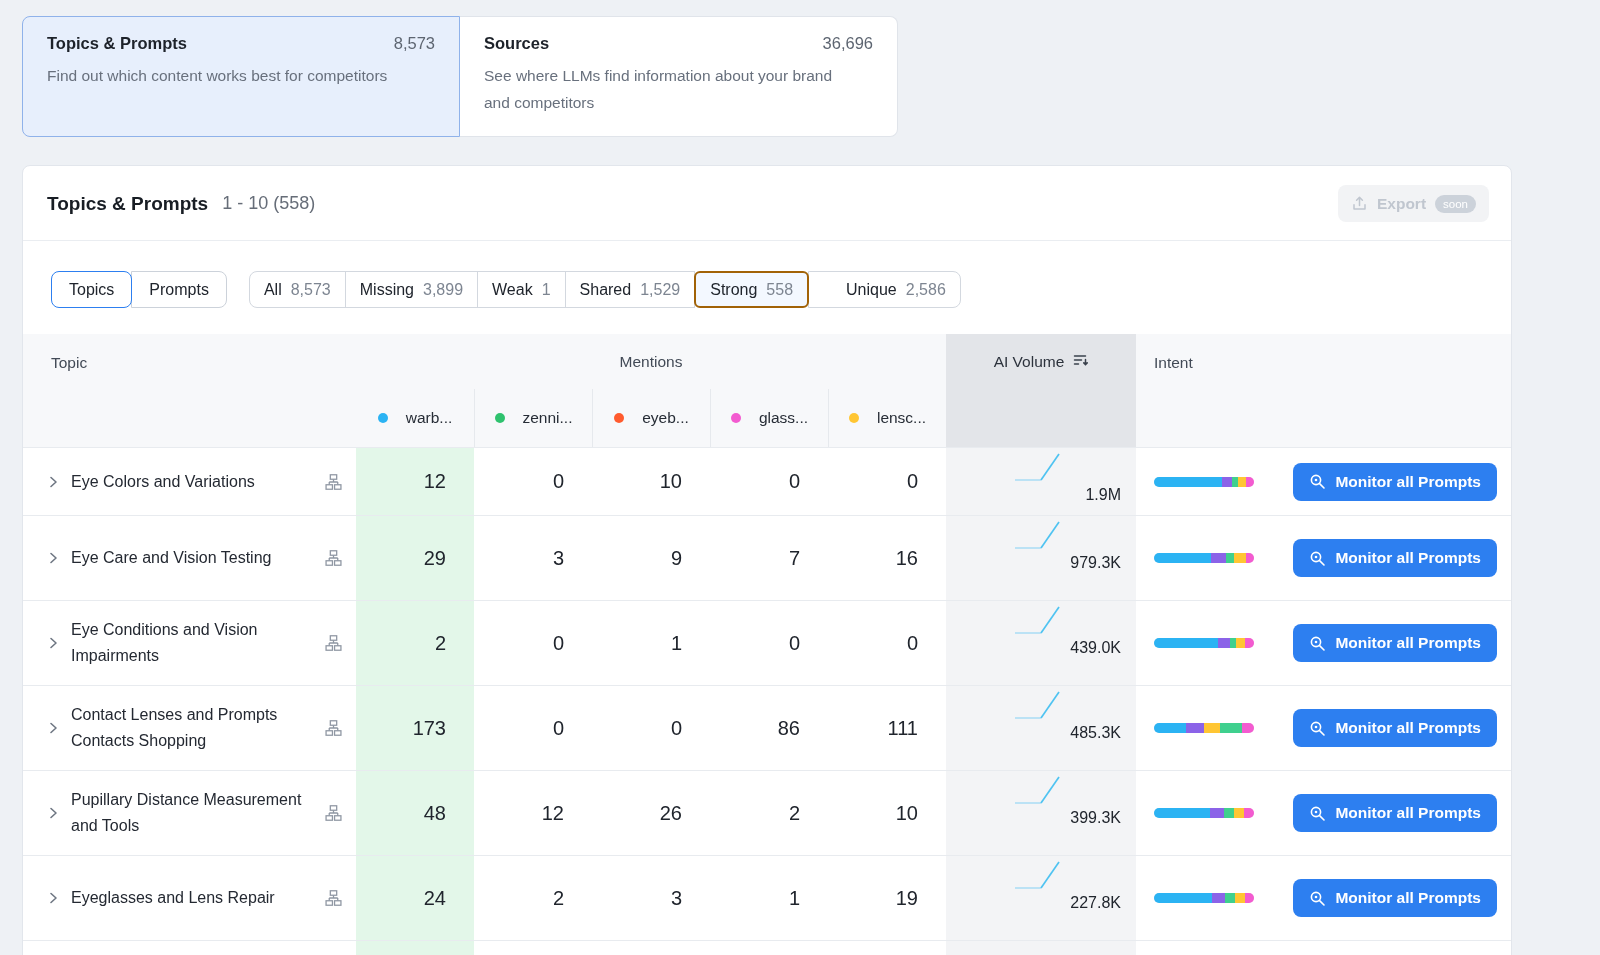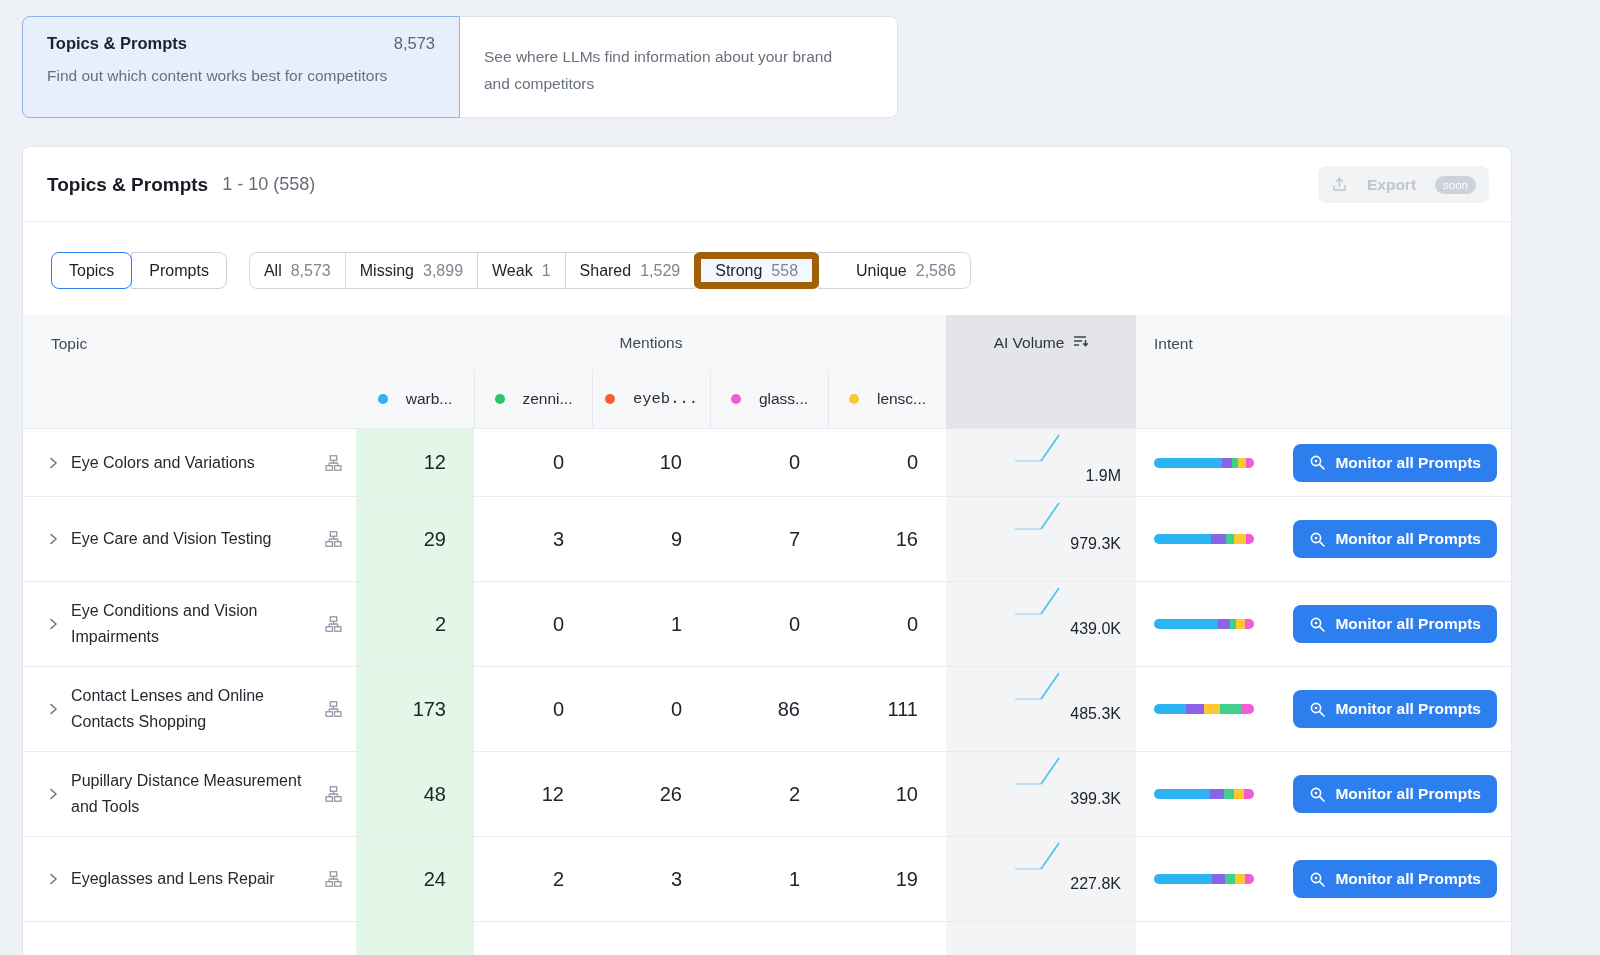--- a/index.html
+++ b/index.html
@@ -30,21 +30,21 @@
     margin:28px 22px 0; width:1490px; background:#fff;
     border:1px solid #e2e6ec; border-radius:8px; height:880px;
   }
   .panel-header {
     display:flex; align-items:center; padding:19px 22px 18px 24px;
     border-bottom:1px solid #eaedf1;
   }
   .panel-title { font-size:19px; font-weight:bold; color:#181d24; }
   .panel-range { margin-left:14px; font-size:18px; color:#666d78; }
   .export-btn {
-    margin-left:auto; display:flex; align-items:center; gap:19px;
+    margin-left:auto; display:flex; align-items:center; gap:9px;
     background:#f2f3f5; border:none; border-radius:8px;
     height:37px; padding:0 13px; cursor:default;
   }
   .export-label { font-size:15.5px; font-weight:bold; color:#c0c6cf; }
   .export-badge {
     background:#ccd2da; color:#fff; font-size:11.5px; font-weight:normal;
     padding:3px 8px; border-radius:9px;
   }
 
   
@@ -59,21 +59,21 @@
   }
   .toggle-btn.inactive { border-radius:0 8px 8px 0; margin-left:-1px;text-align:right; }
   .seg-btn {
     display:flex; align-items:center; gap:9px;
     background:#fff; border:1px solid #d3d8df; font-size:16px; color:#20252d;
     padding:0 14px; height:37px; margin-left:-1px; cursor:pointer; font-family:inherit;
   }
   .seg-btn:first-child { border-radius:8px 0 0 8px; margin-left:0; }
   .seg-btn:last-child { border-radius:0 8px 8px 0;padding-left:37px; }
   .seg-btn.active {
-    border:7px solid #a16207; background:#f3f8ff; border-radius:6px;
+    border:2px solid #a16207; background:#f3f8ff; border-radius:6px;
     position:relative; z-index:1;
   }
   .seg-count { color:#7d8591; }
 
   
   .gridcols {
     display:grid;
     grid-template-columns:333px 118px 118px 118px 118px 118px 190px minmax(0,1fr);
   }
   .thead {
@@ -88,21 +88,21 @@
     display:flex; justify-content:center; align-items:flex-start;
     padding-top:19px; gap:9px; cursor:pointer;
   }
   .h-aivol .h-label { color:#2c323c; }
   .h-intent  { grid-area:1/8/3/9; padding:20px 0 0 18px; }
   .h-comp {
     grid-row:2; display:flex; align-items:center; justify-content:center; gap:18px;
     font-size:15.5px; color:#272d36; border-left:1px solid #e6e9ed;
   }
   .h-comp.c1 { grid-column:2; border-left:none; }
-  .h-comp.c2 { grid-column:3; } .h-comp.c3 { grid-column:4;font-family:Liberation Mono, monospace; }
+  .h-comp.c2 { grid-column:3; } .h-comp.c3 { grid-column:4; }
   .h-comp.c4 { grid-column:5; } .h-comp.c5 { grid-column:6; }
   .comp-dot { width:10px; height:10px; border-radius:50%; flex:none; background:#999; }
 
   .tbody .row { border-top:1px solid #e8ebef; min-height:85px; background:#fff; }
   .tbody .row:nth-child(1) { min-height:68px; }
   .cell-topic {
     grid-column:1; position:relative; display:flex; align-items:center;
     padding:12px 48px 12px 22px; gap:10px;
   }
   .chevron { flex:none; display:flex; cursor:pointer; }
@@ -135,20 +135,24 @@
 
 <div class="top-tabs">
   <div class="tab-card first selected">
     <div class="tab-card-top">
       <span class="tab-title">Topics &amp; Prompts</span>
       <span class="tab-count">8,573</span>
     </div>
     <div class="tab-desc">Find out which content works best for competitors</div>
   </div>
   <div class="tab-card last">
+    <div class="tab-card-top">
+      <span class="tab-title">Sources</span>
+      <span class="tab-count">36,696</span>
+    </div>
     <div class="tab-desc">See where LLMs find information about your brand and competitors</div>
   </div>
 </div>
 
 <div class="panel">
 
   <div class="panel-header">
     <span class="panel-title">Topics &amp; Prompts</span>
     <span class="panel-range">1 - 10 (558)</span>
     <button class="export-btn">
@@ -390,21 +394,21 @@
     </div>
   </div>
 
   <div class="row gridcols">
     <div class="cell-topic">
       <span class="chevron">
         <svg width="16" height="16" viewBox="0 0 16 16" fill="none">
               <path d="M6 3.5 11 8l-5 4.5" stroke="#6f7783" stroke-width="1.6" stroke-linecap="round" stroke-linejoin="round"></path>
             </svg>
       </span>
-      <span class="topic-text">Contact Lenses and Online Contacts Shopping</span>
+      <span class="topic-text">Contact Lenses and Prompts Contacts Shopping</span>
       <span class="tree-icon">
         <svg width="17" height="17" viewBox="0 0 16 16" fill="none" stroke="#8f97a3" stroke-width="1.2">
               <rect x="5" y="1.2" width="6" height="4.2"></rect>
               <rect x="1" y="10.6" width="6" height="4.2"></rect>
               <rect x="9" y="10.6" width="6" height="4.2"></rect>
               <path d="M8 5.4v2.4M4 8h8M4 8v2.6M12 8v2.6"></path>
             </svg>
       </span>
     </div>
     <div class="cell-m first">173</div>

